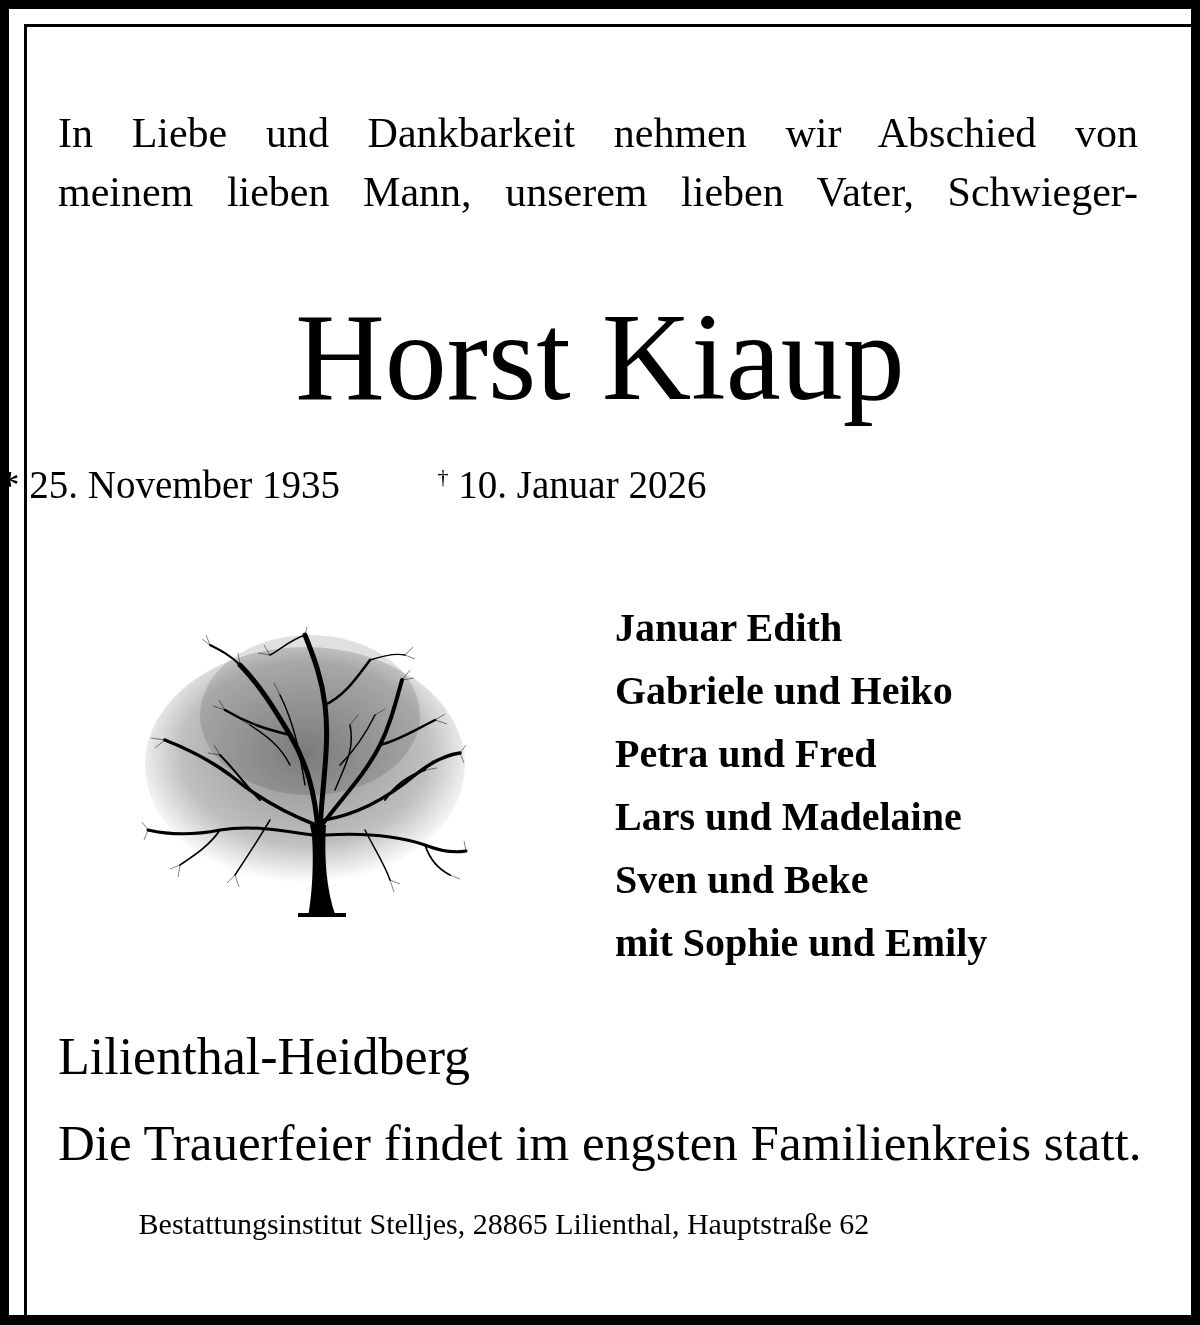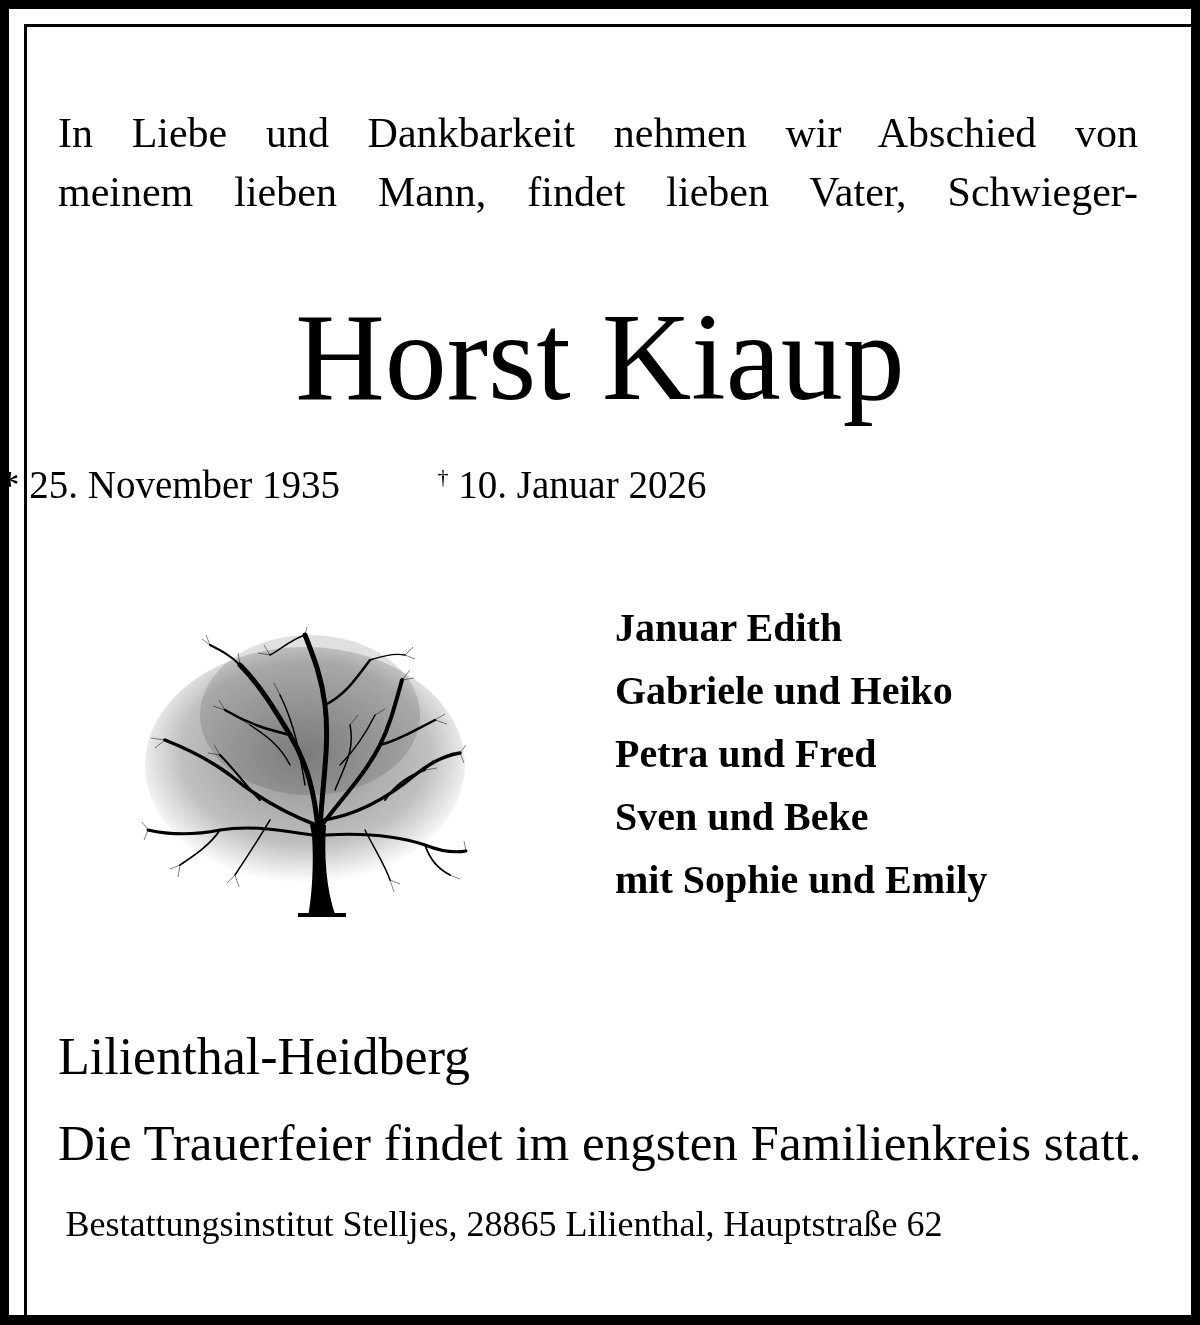--- a/index.html
+++ b/index.html
@@ -37,33 +37,33 @@
   .family .fam-line { display: block; white-space: nowrap; }
   .place {
     position: absolute; left: 58px; top: 1032px; font-size: 52px; line-height: 50px;
   }
   .ceremony {
     position: absolute; left: 58px; top: 1118px; font-size: 51px; line-height: 50px;
     white-space: nowrap;
   }
   .undertaker {
     position: absolute; left: 0; top: 1204px; width: 1008px; text-align: center;
-    font-size: 36px; line-height: 40px; white-space: nowrap;
+    font-size: 30px; line-height: 40px; white-space: nowrap;
   }
 </style>
 </head>
 <body>
 
 <div class="outer">
   <div class="inner"></div>
 </div>
 
 <div class="intro serif">
   <span class="line just">In Liebe und Dankbarkeit nehmen wir Abschied von</span>
-  <span class="line just">meinem lieben Mann, findet lieben Vater, Schwieger-</span>
+  <span class="line just">meinem lieben Mann, unserem lieben Vater, Schwieger-</span>
 </div>
 
 <div class="name serif">Horst Kiaup</div>
 
 <div class="dates serif">
   <span>*</span>
   <span>25. November 1935</span>
   <span class="gap"></span>
   <sup>†</sup>
   <span>10. Januar 2026</span>
@@ -119,20 +119,21 @@
       <path d="M250 255 l4 12 M250 255 l10 4 M80 130 l-12 -2 M80 130 l-6 -10 M285 145 l12 -2 M285 145 l8 -10"></path>
       <path d="M110 100 l-10 -6 M235 90 l10 -6 M140 70 l-6 -12 M210 100 l8 -10 M165 10 l2 -8 M100 40 l-2 -12"></path>
     </g>
   </svg>
 </div>
 
 <div class="family serif">
   <span class="fam-line">Januar Edith</span>
   <span class="fam-line">Gabriele und Heiko</span>
   <span class="fam-line">Petra und Fred</span>
+  <span class="fam-line">Lars und Madelaine</span>
   <span class="fam-line">Sven und Beke</span>
   <span class="fam-line">mit Sophie und Emily</span>
 </div>
 
 <div class="place serif">Lilienthal-Heidberg</div>
 
 <div class="ceremony serif">Die Trauerfeier findet im engsten Familienkreis statt.</div>
 
 <div class="undertaker serif">Bestattungsinstitut Stelljes, 28865 Lilienthal, Hauptstraße 62</div>
 

